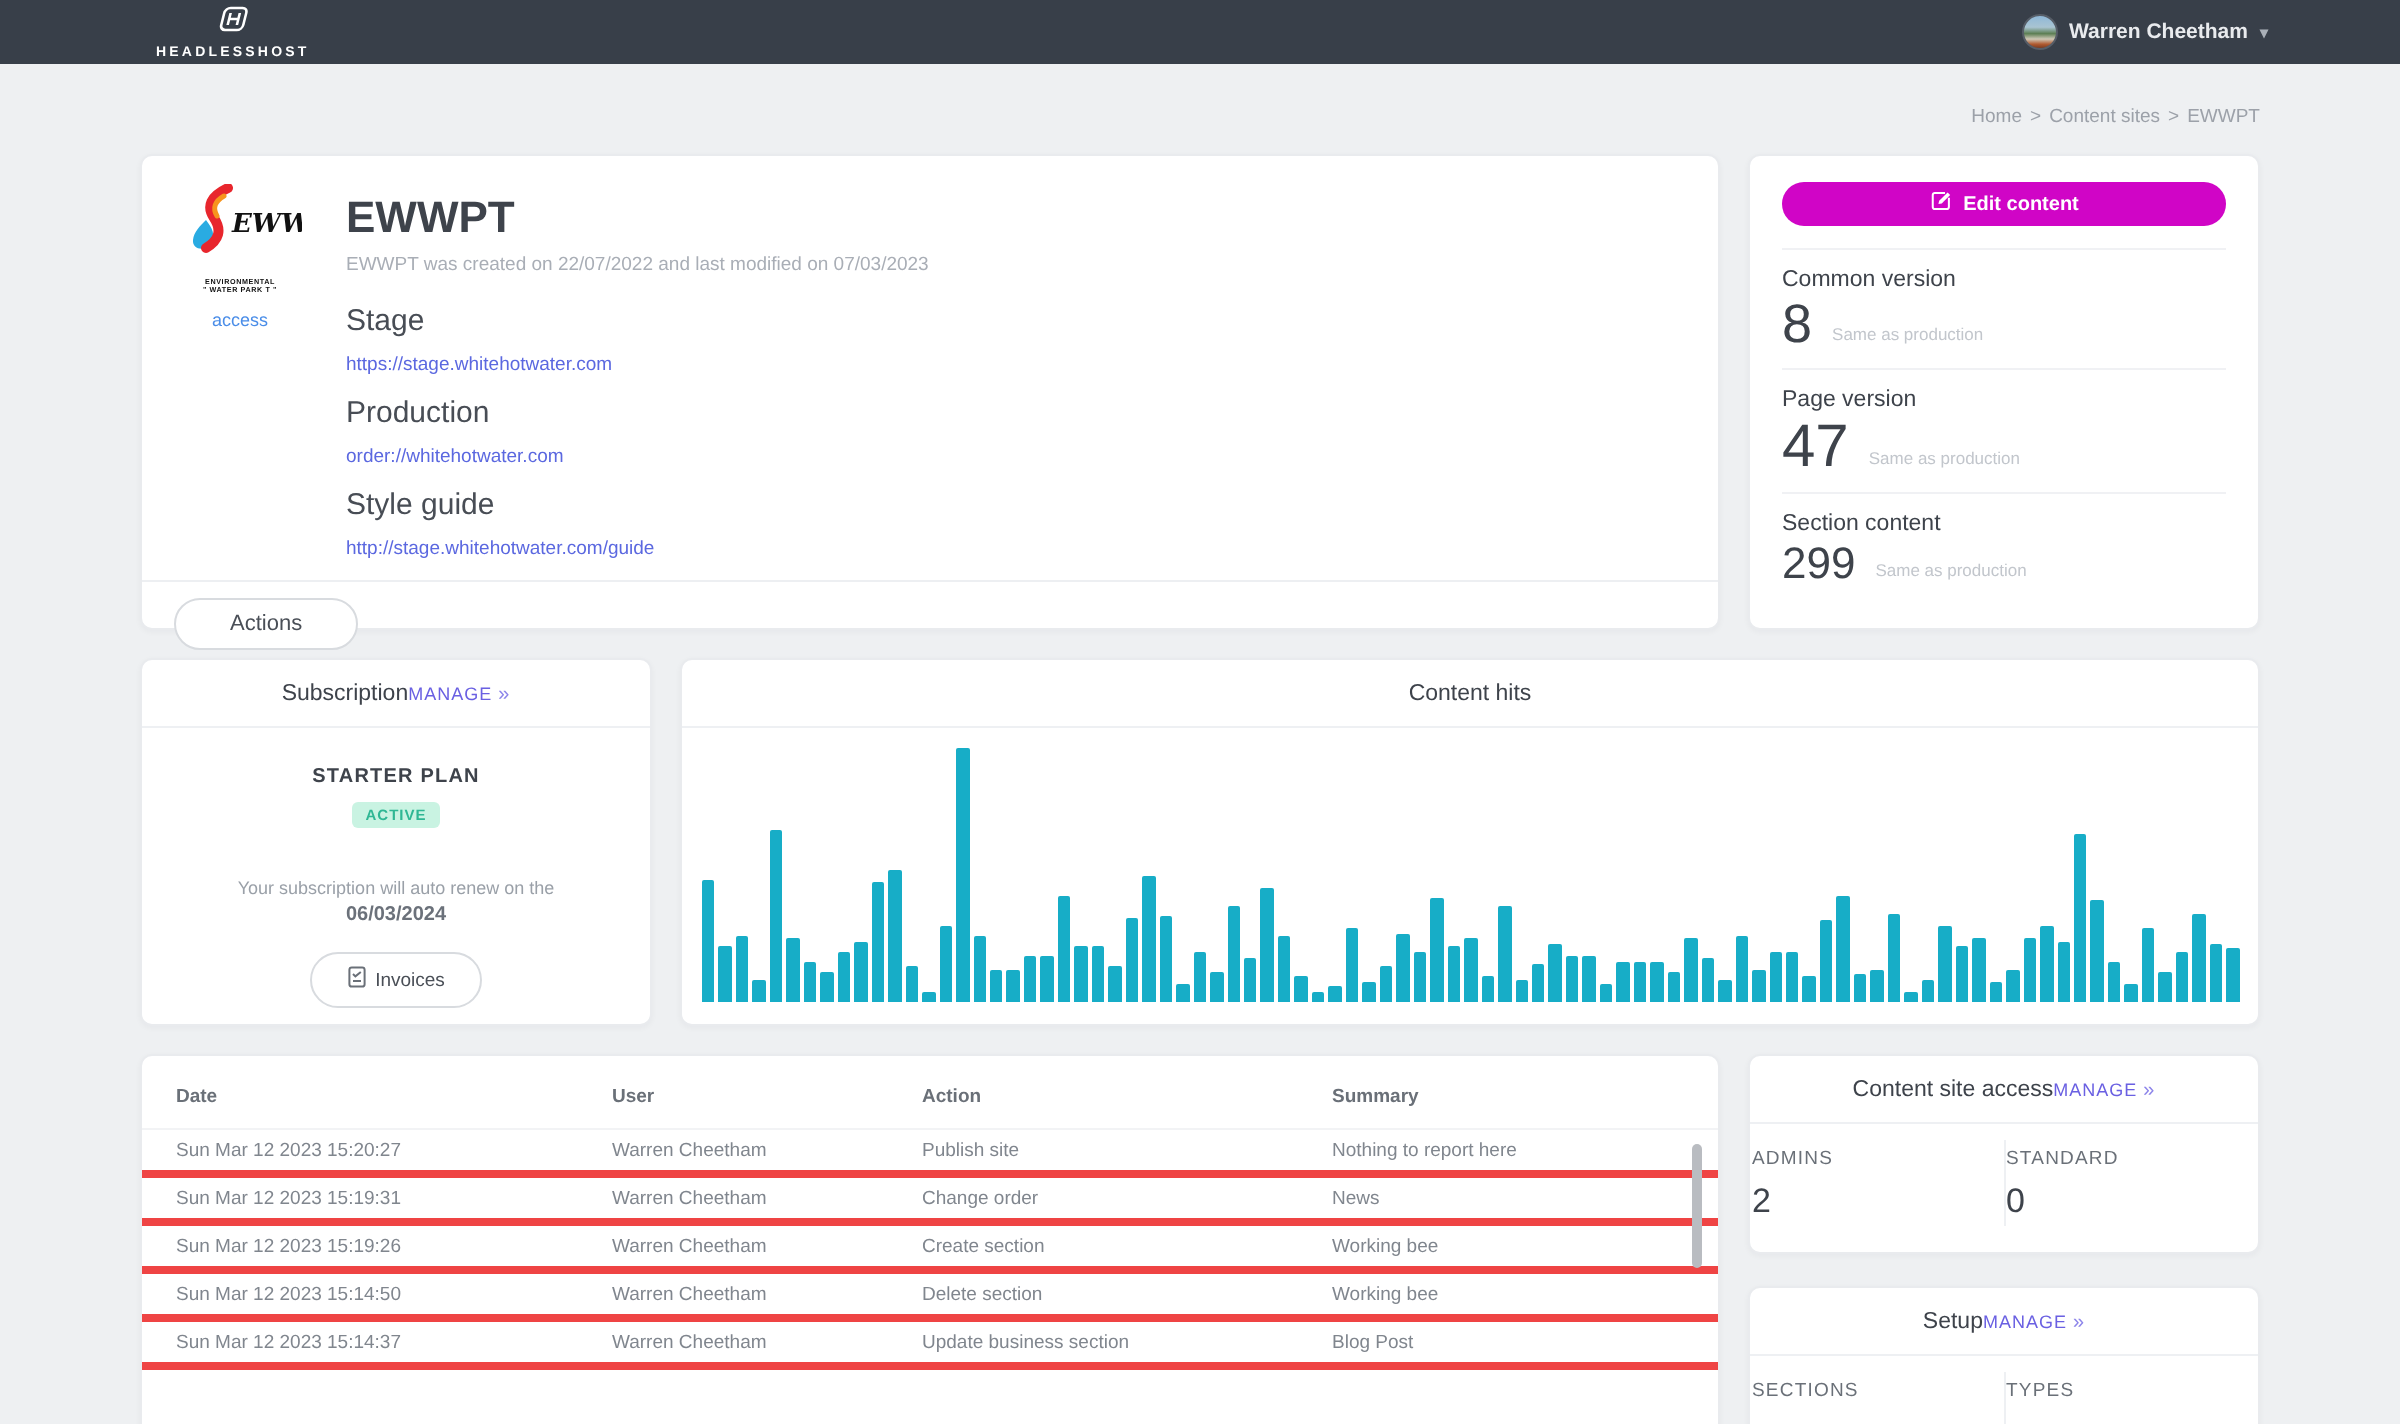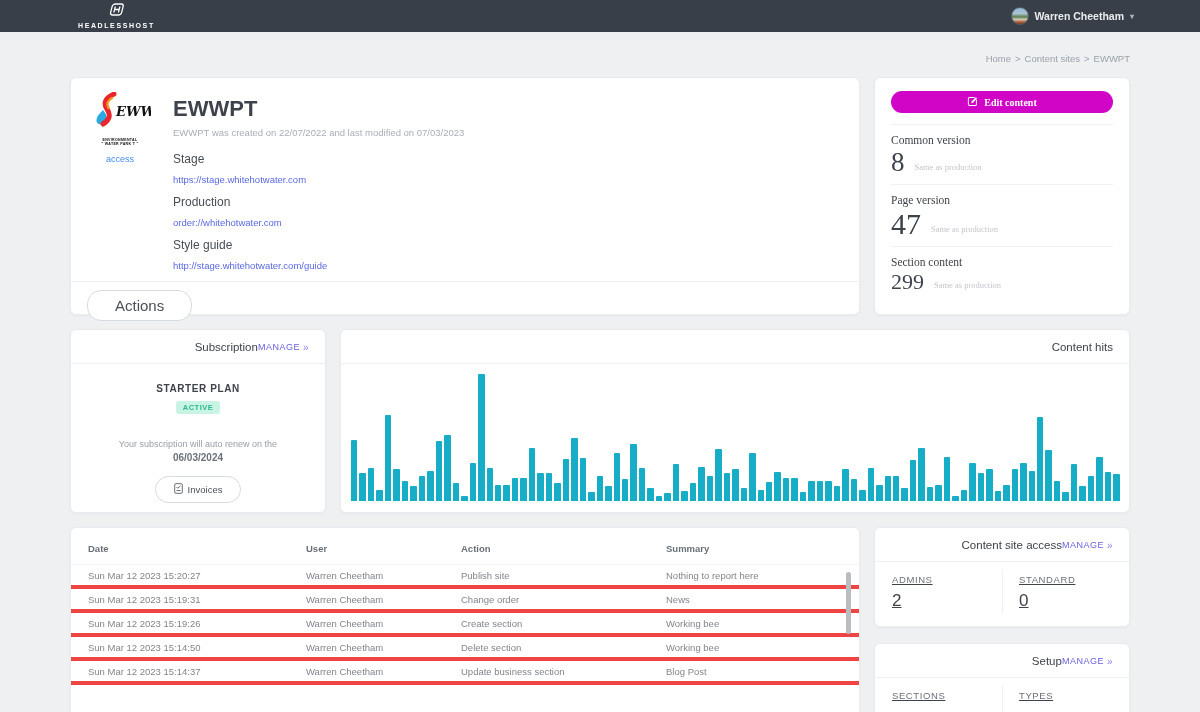--- a/index.html
+++ b/index.html
@@ -18,39 +18,39 @@
   .crumb-wrap { width:1060px; margin:0 auto; text-align:right; padding:16px 0 11px; }
   .crumb-wrap a, .crumb-wrap span { font-size:9.5px; color:#9ca1a9; text-decoration:none; }
   .bc-sep { color:#c3c7cd; margin:0 4px; }
 
   
   .content { width:1060px; margin:0 auto; display:flex; flex-direction:column; gap:14px; }
   .card { background:#fff; border:1px solid #e9ebee; border-radius:6px; box-shadow:0 1px 3px rgba(25,30,40,.04); }
   .row1 { display:grid; grid-template-columns:790px 1fr; gap:14px; }
   .row2 { display:grid; grid-template-columns:256px 1fr; gap:14px; }
   .row3 { display:grid; grid-template-columns:790px 1fr; gap:14px; }
-  .card-head { display:flex; justify-content:flex-end; align-items:center; padding:11px 16px 10px; border-bottom:1px solid #eef0f3; font-size:11.5px; color:#3e434b; }
+  .card-head { display:flex; justify-content:center; align-items:center; padding:11px 16px 10px; border-bottom:1px solid #eef0f3; font-size:11.5px; color:#3e434b; }
   .manage { font-size:9px; font-weight:normal; letter-spacing:.5px; color:#6a60e2; text-decoration:none; display:flex; align-items:center; gap:3px; cursor:pointer; }
   .manage .dbl { font-size:10px; color:#8d85ea; }
 
   
   .site-card { height:238px; display:flex; flex-direction:column; justify-content:space-between; }
   .site-body { display:flex; gap:20px; padding:14px 16px 0; }
   .logo-col { width:66px; display:flex; flex-direction:column; align-items:center; gap:8px; flex:none; }
   .logo-sub1 { font-size:3.6px; font-weight:bold; letter-spacing:.3px; color:#111; text-align:center; }
   .change-link { font-size:9px; color:#4a8de8; cursor:pointer; }
   .site-title { font-size:22px; font-weight:600; color:#3e434b; margin:4px 0 5px; }
   .site-sub { font-size:9.5px; color:#a9aeb6; margin-bottom:14px; }
-  .link-label { font-size:12px; color:#484d55; margin-bottom:3px; }
+  .link-label { font-size:15px; color:#484d55; margin-bottom:3px; }
   .link-url { display:inline-block; font-size:9.5px; color:#5b68e0; text-decoration:none; margin-bottom:10px; cursor:pointer; }
   .site-footer { border-top:1px solid #edeff2; padding:8px 16px 9px; }
-  .pill-btn { background:#fff; border:1px solid #d8dbdf; border-radius:14px; padding:6px 27px; font-size:15px; color:#4a4f57; cursor:pointer; font-family:inherit; }
-
-  
-  .versions-card { height:238px; padding:13px 16px;font-family:Liberation Serif, serif; }
+  .pill-btn { background:#fff; border:1px solid #d8dbdf; border-radius:14px; padding:6px 27px; font-size:11px; color:#4a4f57; cursor:pointer; font-family:inherit; }
+
+  
+  .versions-card { height:238px; padding:13px 16px; }
   .edit-btn { width:100%; height:22px; background:#d005c6; border:none; border-radius:12px; color:#fff; font-size:10px; font-weight:bold; display:flex; align-items:center; justify-content:center; gap:6px; cursor:pointer; font-family:inherit; margin-bottom:11px; }
   .v-item { border-top:1px solid #f0f1f4; padding:9px 0 10px; }
   .v-label { font-size:11.5px; color:#3e434b; margin-bottom:5px; }
   .v-row { display:flex; align-items:flex-end; gap:10px; }
   .v-num { font-weight:400; color:#3e434b; line-height:.85; }
   .v-0 .v-num { font-size:27px; } .v-1 .v-num { font-size:30px; } .v-2 .v-num { font-size:22px; }
   .v-note { font-size:8.5px; color:#c2c6cc; padding-bottom:2px; }
 
   
   .sub-card { height:184px; }
@@ -74,21 +74,21 @@
   .t-row { height:24px; border-bottom:4px solid #ef4444; }
   .t-row span { font-size:9.5px; color:#80868e; }
   .scroll-thumb { position:absolute; right:8px; top:44px; width:5px; height:62px; background:#b9bcc1; border-radius:3px; cursor:grab; }
 
   
   .right-col { display:flex; flex-direction:column; gap:16px; }
   .access-card { height:100px; }
   .setup-card { height:140px; }
   .stat-grid { display:grid; grid-template-columns:1fr 1fr; position:relative; }
   .stat-grid::after { content:""; position:absolute; left:50%; top:8px; bottom:10px; border-left:1px solid #eef0f3; }
-  .stat-cell { padding:12px 0 12px 17px;text-decoration:underline; }
+  .stat-cell { padding:12px 0 12px 1px; }
   .stat-label { font-size:9.5px; letter-spacing:.6px; color:#6a7078; }
   .stat-value { font-size:17px; color:#3e434b; margin-top:6px; }
   .setup-grid .stat-cell { padding-bottom:40px; }
 </style>
 </head>
 <body>
 
 <header class="navbar">
   <div class="brand">
     <span>

